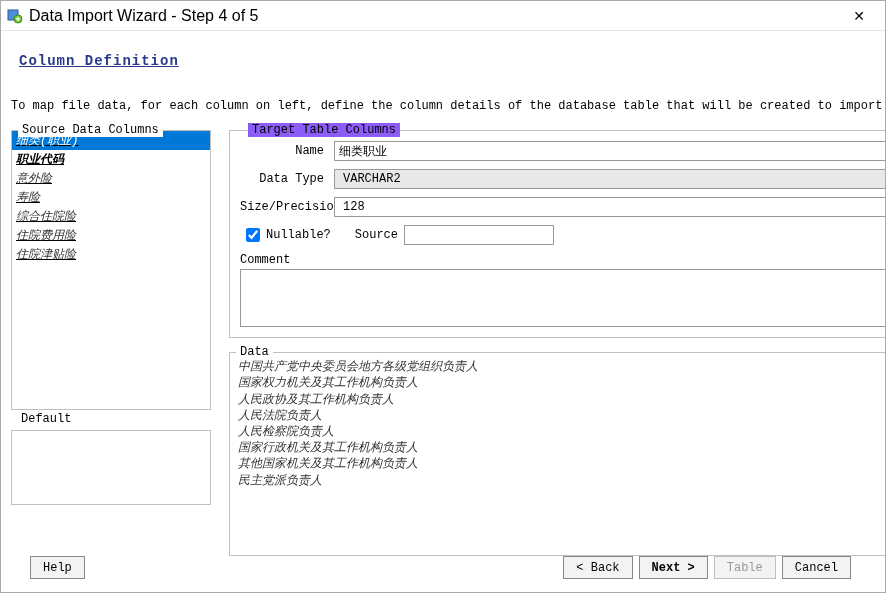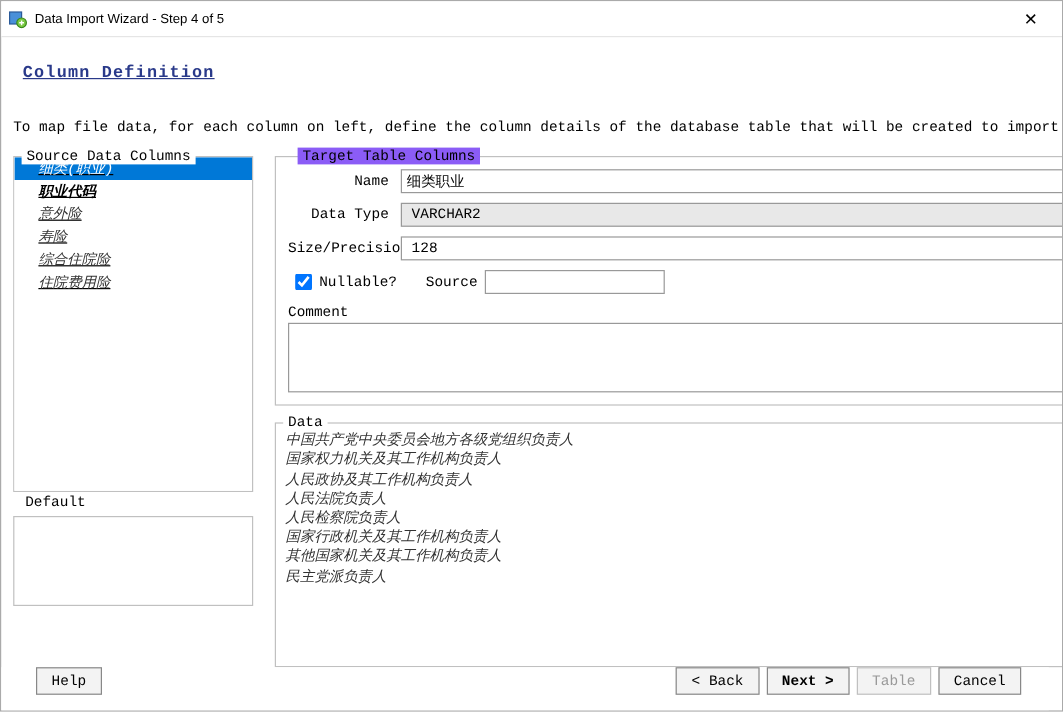--- a/index.html
+++ b/index.html
@@ -1,20 +1,20 @@
 <!DOCTYPE html>
 <html><head>
 <meta charset="utf-8">
 <style>
 * { box-sizing: border-box; margin: 0; padding: 0; font-family: "Courier New", monospace; font-size: 12px; }
 body { background: #fff; width: 886px; height: 593px; overflow: hidden; position: relative; border: 1px solid #aaa; }
 
 .titlebar { height: 30px; display: flex; align-items: center; padding: 0 6px; border-bottom: 1px solid #e5e5e5; background: #fff; }
 .titlebar .icon { width: 16px; height: 16px; margin-right: 6px; display: flex; align-items: center; justify-content: center; }
-.titlebar .title { flex: 1; font-family: "Segoe UI", sans-serif; font-size: 11px; }
+.titlebar .title { flex: 1; font-family: "Segoe UI", sans-serif; font-size: 16px; }
 .titlebar .close { width: 40px; height: 30px; display: flex; align-items: center; justify-content: center; font-family: sans-serif; font-size: 14px; cursor: default; }
 
 .header { padding: 22px 18px; }
 .header h1 { font-weight: bold; font-size: 14px; color: #2a3a8a; letter-spacing: 1px; font-family: "Courier New", monospace; text-decoration: underline; }
 
 .main { display: flex; height: 465px; }
 
 .nav { width: 165px; padding: 6px 0 0 0; overflow: hidden; margin-left: 4px; }
 
 .content { flex: 1; padding: 6px 18px 0 6px; display: flex; flex-direction: column; }
@@ -22,21 +22,21 @@
 
 .columns { display: flex; gap: 18px; flex: 1; }
 .source-col { width: 200px; display: flex; flex-direction: column; }
 .target-col { flex: 1; display: flex; flex-direction: column; }
 
 .fieldset { border: 1px solid #c0c0c0; padding: 8px; position: relative; margin-bottom: 10px; text-decoration: underline; }
 .fieldset .legend { position: absolute; top: -8px; left: 6px; background: #fff; padding: 0 4px; }
 .fieldset.source { height: 280px; padding: 0; }
 
 .listbox { width: 100%; height: 100%; border: none; overflow-y: scroll; background: #fff; }
-.listbox .li { padding: 1px 20px; font-style: italic; color: #333; white-space: nowrap; }
+.listbox .li { padding: 1px 4px; font-style: italic; color: #333; white-space: nowrap; }
 .listbox .li.selected { background: #0078d7; color: #fff; }
 .listbox .li.bold { font-weight: bold; font-style: italic; color: #000; }
 
 .status-box { border: 1px solid #c0c0c0; height: 75px; margin-top: 10px; overflow: auto; background: #fff; }
 .status-wrap { position: relative; }
 .status-legend { position: absolute; top: -8px; left: 6px; background: #fff; padding: 0 4px; }
 
 .target-fields { border: 1px solid #c0c0c0; position: relative; padding: 10px 10px 6px 10px; }
 .target-legend { position: absolute; top: -8px; left: 18px; background: #8b5cf6; padding: 0 4px; }
 .field-row { display: flex; align-items: center; margin-bottom: 8px; gap: 6px; }
@@ -107,20 +107,21 @@
       <div class="source-col">
         <div class="fieldset source">
           <span class="legend">Source Data Columns</span>
           <div class="listbox">
             <div class="li selected">细类(职业)</div>
             <div class="li bold">职业代码</div>
             <div class="li">意外险</div>
             <div class="li">寿险</div>
             <div class="li">综合住院险</div>
             <div class="li">住院费用险</div>
+            <div class="li">住院津贴险</div>
           </div>
         </div>
         <div class="status-wrap">
           <span class="status-legend">Default</span>
           <div class="status-box"></div>
         </div>
       </div>
 
       <div class="target-col">
         <div class="target-fields">

